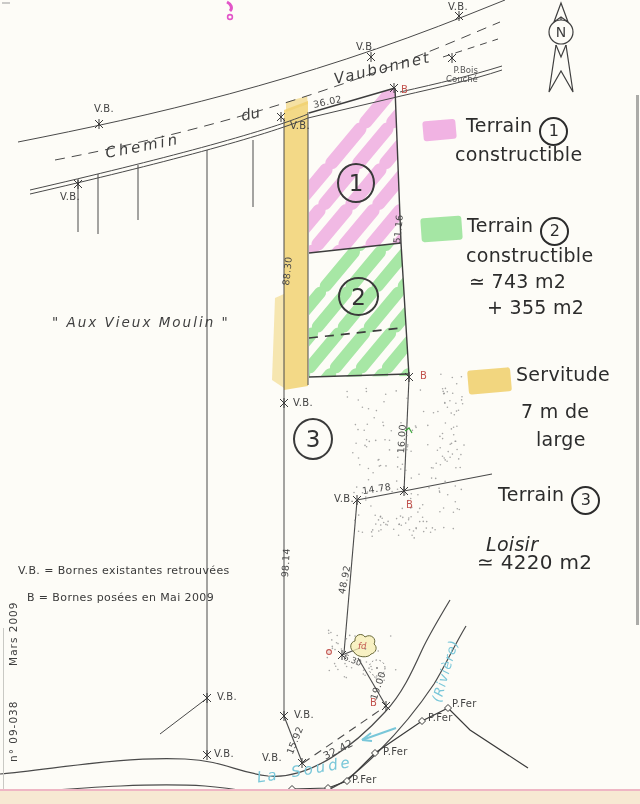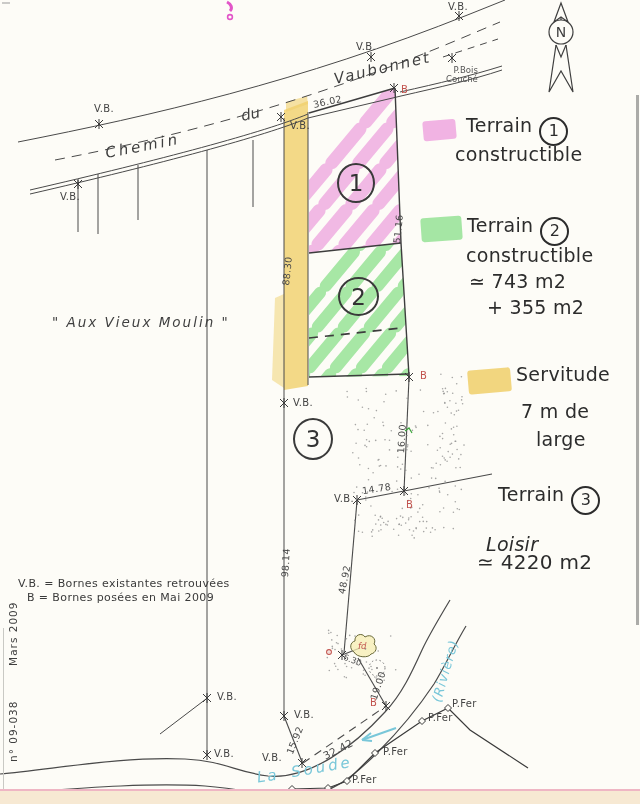--- a/index.html
+++ b/index.html
@@ -520,21 +520,21 @@
   <div class="t hand" style="left:536px;top:430px;">large</div>
 
   <div class="t hand" style="left:498px;top:485px;">
     <span>Terrain</span><span class="circ">
         <span>3</span>
       </span>
   </div>
   <div class="t hand ital" style="left:486px;top:519px;margin-top:16px;">Loisir</div>
   <div class="t hand" style="left:477px;top:552px;font-size:20px;">≃ 4220 m2</div>
 
-  <div class="t legend1" style="left:18px;top:578px;">V.B.  =  Bornes existantes retrouvées</div>
+  <div class="t legend1" style="left:18px;top:565px;">V.B.  =  Bornes existantes retrouvées</div>
   <div class="t legend1 red" style="left:27px;top:592px;">B   =  Bornes posées en Mai 2009</div>
 
   <div class="t ital cyan" style="left:257px;top:769px;font-size:15px;letter-spacing:2px;transform:rotate(-8deg);">La</div>
   <div class="t ital cyan" style="left:291px;top:760px;font-size:15px;letter-spacing:3px;transform:rotate(-10deg);">Soude</div>
   <div class="t ital cyan" style="left:430px;top:700px;font-size:13px;letter-spacing:1px;transform-origin:0 0;transform:rotate(-74deg);">(Rivière)</div>
 
   <div class="t" style="left:8px;top:762px;font-size:10.5px;letter-spacing:1px;transform-origin:0 0;transform:rotate(-90deg);">
     <span>n° 09-038</span>
     <span style="display:inline-block;width:26px;"></span>
     <span>Mars 2009</span>

